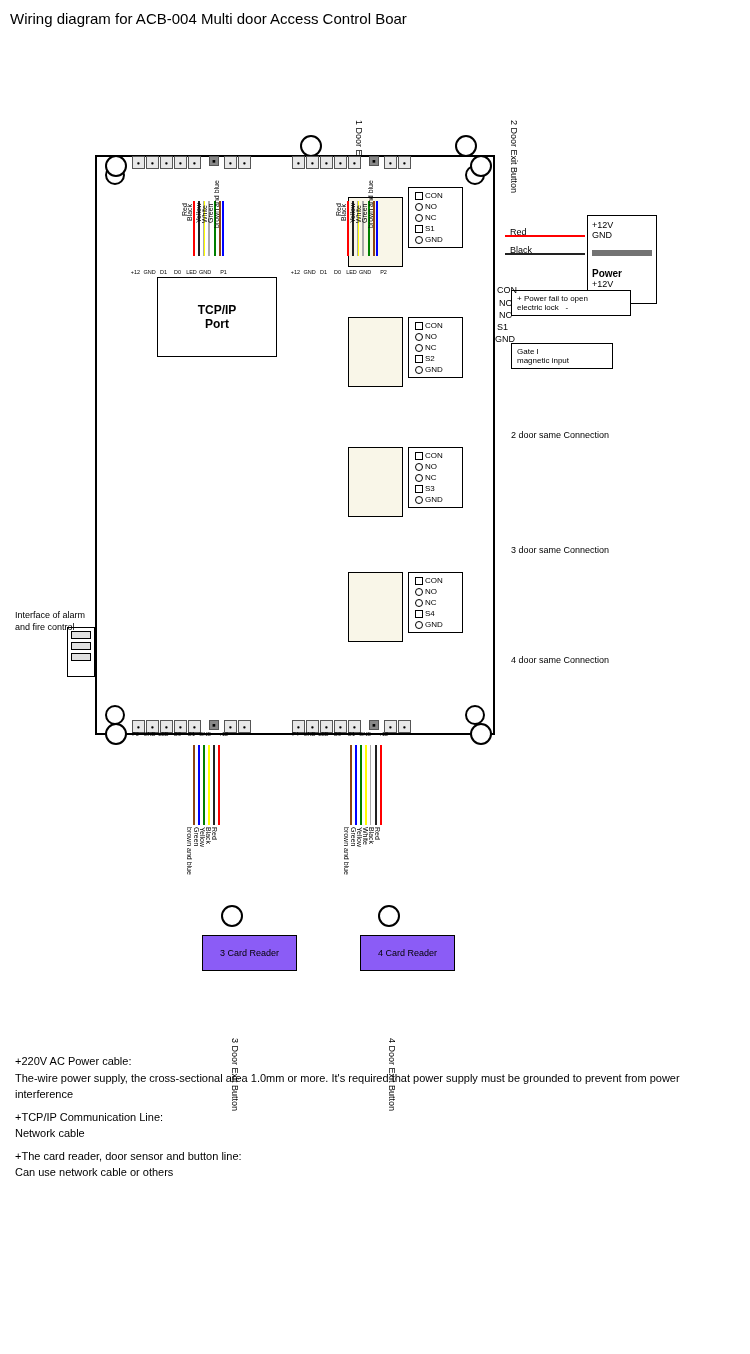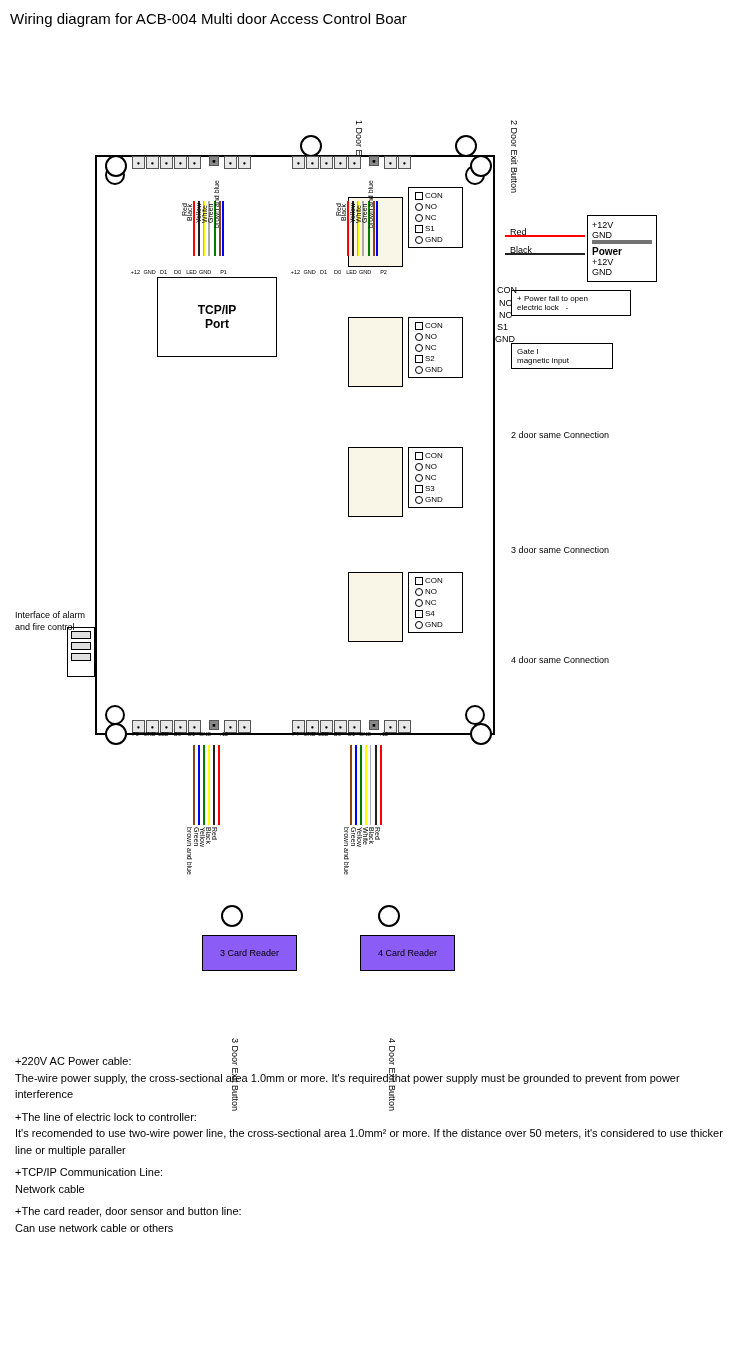--- a/index.html
+++ b/index.html
@@ -328,21 +328,21 @@
 
     <div style="position:absolute; top:0; left:0; width:80px; height:2px; background:red;"></div>
     <span style="position:absolute; top:-8px; left:5px; font-size:9px;">Red</span>
 
     <div style="position:absolute; top:18px; left:0; width:80px; height:2px; background:#222;"></div>
     <span style="position:absolute; top:10px; left:5px; font-size:9px;">Black</span>
 
     <div style="position:absolute; top:-20px; left:82px; width:70px; border:1px solid #000; padding:4px; font-size:9px; background:#fff;">
       <div>+12V</div>
       <div>GND</div>
-      <div style="border-top:4px solid #737373; margin-top:0; padding-top:2px; font-weight:bold; font-size:10px;">Power</div>
+      <div style="border-top:6px solid #737373; margin-top:10px; padding-top:12px; font-weight:bold; font-size:10px;">Power</div>
       <div>+12V</div>
       <div>GND</div>
     </div>
   </div>
 
   <div style="position:absolute; top:255px; left:496px;">
     <div style="border:1px solid #000; padding:3px 5px; font-size:8px; background:#fff; width:120px;">
       + Power fail to open<br>electric lock &nbsp; -
     </div>
     <div style="position:absolute; top:-5px; left:-14px; font-size:9px;">CON</div>
@@ -512,24 +512,20 @@
     <div style="position:absolute; left:25px; top:82px; transform:rotate(90deg); transform-origin:0 0; font-size:7px; white-space:nowrap;">Black</div>
     <div style="position:absolute; left:31px; top:82px; transform:rotate(90deg); transform-origin:0 0; font-size:7px; white-space:nowrap;">Red</div>
   </div>
 
 </div>
 
 <div class="wiring-text">
   <p>
     <span style="display:block; white-space:pre-line;">+220V AC Power cable:
 The-wire power supply, the cross-sectional area 1.0mm or more. It's required that power supply must be grounded to prevent from power interference</span>
-  </p>
-  <p>
-    <span style="display:block; white-space:pre-line;">+The line of electric lock to controller:
-It's recomended to use two-wire power line, the cross-sectional area 1.0mm² or more. If the distance over 50 meters, it's considered to use thicker line or multiple paraller</span>
   </p>
   <p>
     <span style="display:block; white-space:pre-line;">+TCP/IP Communication Line:
 Network cable</span>
   </p>
   <p>
     <span style="display:block; white-space:pre-line;">+The card reader, door sensor and button line:
 Can use network cable or others</span>
   </p>
 </div>

